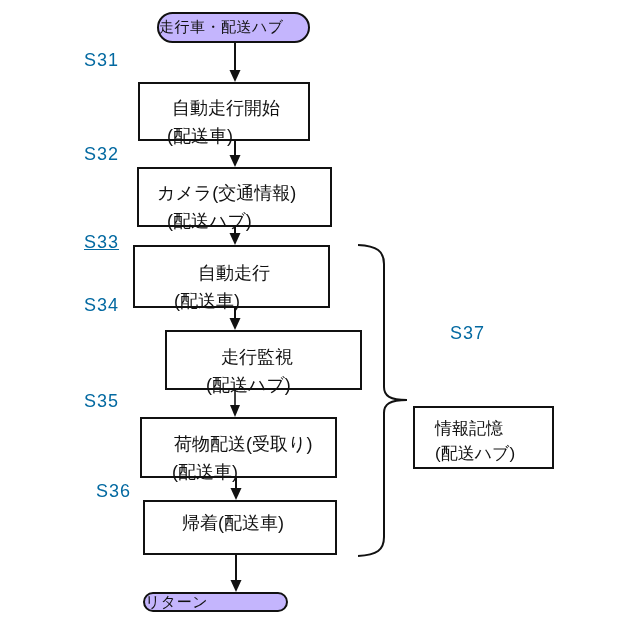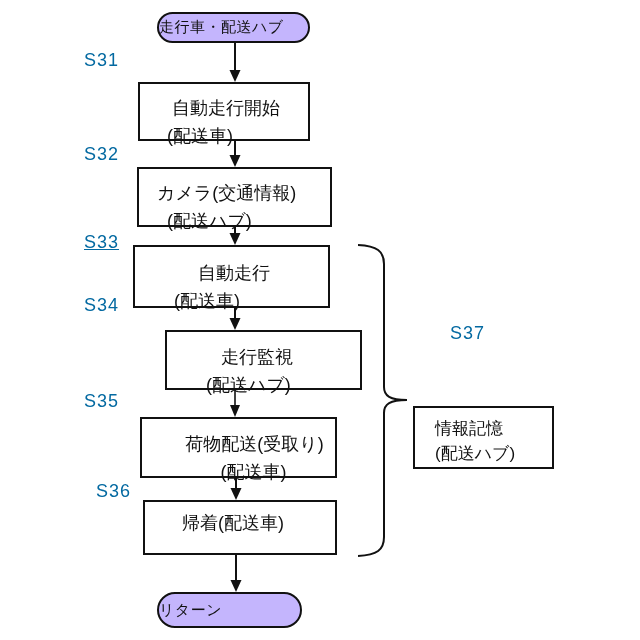--- a/index.html
+++ b/index.html
@@ -26,37 +26,37 @@
     border: 2px solid #111111;
     border-radius: 18px;
     background: #c4b5fd;
     display: flex;
     align-items: center;
     font-size: 15px;
     letter-spacing: 0.5px;
     box-sizing: border-box;
   }
   #terminal-start { left: 157px; top: 12px;  width: 153px; height: 31px; }
-  #terminal-end   { left: 157px; top: 592px; width: 145px; height: 36px; }
+  #terminal-end   { left: 143px; top: 592px; width: 145px; height: 20px; }
 
   .step-box {
     position: absolute;
     border: 2px solid #111111;
     background: #ffffff;
     box-sizing: border-box;
     font-size: 18px;
     line-height: 28px;
   }
   .step-box .l1, .step-box .l2 { white-space: nowrap; }
 
   .s31 { left: 138px; top: 82px;  width: 172px; height: 59px; padding-top: 10px; }
   .s32 { left: 137px; top: 167px; width: 195px; height: 60px; padding-top: 10px; }
   .s33 { left: 133px; top: 245px; width: 197px; height: 63px; padding-top: 12px; }
   .s34 { left: 133px; top: 330px; width: 197px; height: 60px; padding-top: 11px; margin-left: 32px; }
-  .s35 { left: 140px; top: 417px; width: 197px; height: 61px; padding-top: 11px; text-align: center; }
+  .s35 { left: 140px; top: 417px; width: 197px; height: 61px; padding-top: 11px; }
   .s36 { left: 143px; top: 500px; width: 194px; height: 55px; padding-top: 7px; }
 
   .s31 .l1 { padding-left: 32px; }  .s31 .l2 { padding-left: 27px; }
   .s32 .l1 { padding-left: 18px; }  .s32 .l2 { padding-left: 28px; }
   .s33 .l1 { padding-left: 54px; margin-left: 9px; }  .s33 .l2 { padding-left: 39px; }
   .s34 .l1 { padding-left: 54px; }  .s34 .l2 { padding-left: 39px; }
   .s35 .l1 { padding-left: 32px; }  .s35 .l2 { padding-left: 30px; }
   .s36 .l1 { padding-left: 37px; }
 
   .step-label {

